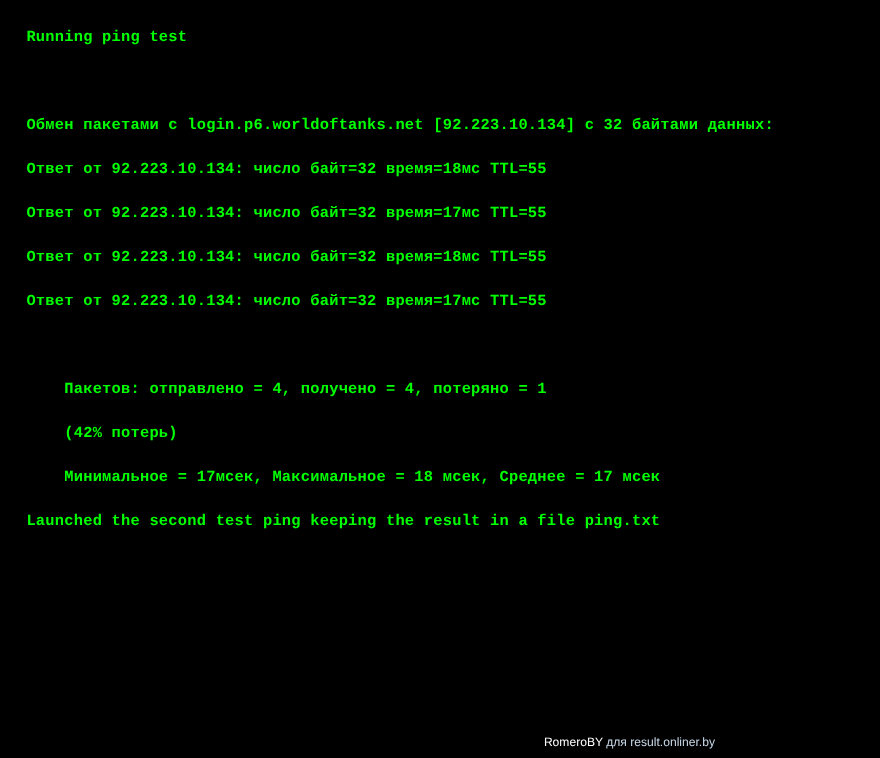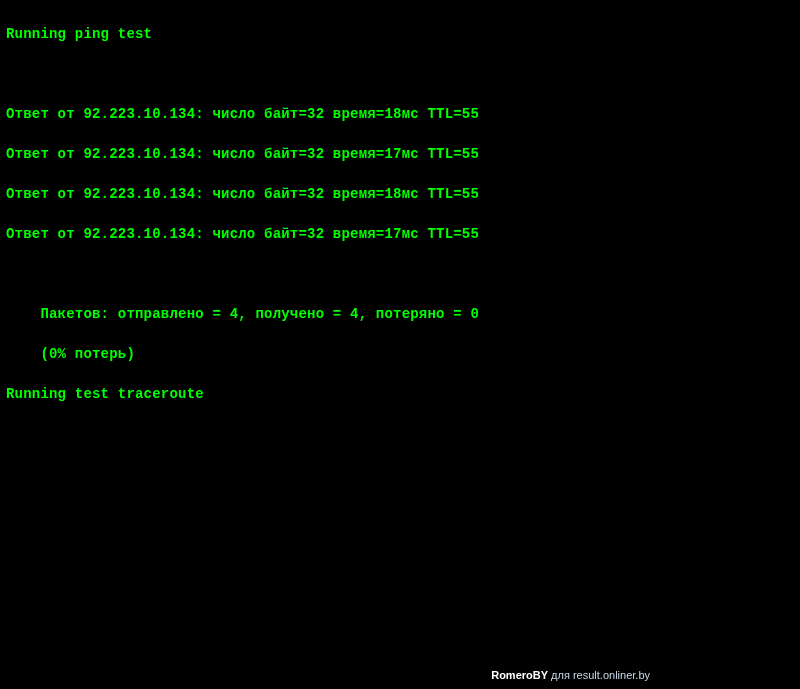--- a/index.html
+++ b/index.html
@@ -11,56 +11,58 @@
     overflow: hidden;
   }
   .terminal {
     width: 656px;
     height: 689px;
     background: #000;
     color: #00ff00;
     font-family: "Courier New", Consolas, monospace;
     font-size: 14px;
     line-height: 20px;
-    padding: 4px 6px;
+    padding: 4px 24px;
     box-sizing: border-box;
     white-space: pre;
     position: relative;
     font-weight: bold;
     letter-spacing: 0.2px;
     border-radius: 24px;
   }
   .line { white-space: pre; }
   .watermark {
     position: absolute;
     right: 6px;
     bottom: 4px;
     color: #c8d8e8;
     font-family: Tahoma, Verdana, sans-serif;
     font-size: 11px;
     text-shadow: 1px 1px 1px #000;
     letter-spacing: 0;
     font-weight: normal;
   }
-  .watermark b { color: #ffffff; font-weight: bold; }
+  .watermark b { color: #ffffff; font-weight: normal; }
 </style>
 </head>
 <body>
 
 <div class="terminal">
 <div class="line">Running ping test</div>
 <div class="line"> </div>
+<div class="line">Обмен пакетами с login.p6.worldoftanks.net [92.223.10.134] с 32 байтами данных:</div>
 <div class="line">Ответ от 92.223.10.134: число байт=32 время=18мс TTL=55</div>
 <div class="line">Ответ от 92.223.10.134: число байт=32 время=17мс TTL=55</div>
 <div class="line">Ответ от 92.223.10.134: число байт=32 время=18мс TTL=55</div>
 <div class="line">Ответ от 92.223.10.134: число байт=32 время=17мс TTL=55</div>
 <div class="line"> </div>
-<div class="line">    Пакетов: отправлено = 4, получено = 4, потеряно = 0</div>
-<div class="line">    (0% потерь)</div>
-<div class="line">Running test traceroute</div>
+<div class="line">    Пакетов: отправлено = 4, получено = 4, потеряно = 1</div>
+<div class="line">    (42% потерь)</div>
+<div class="line">    Минимальное = 17мсек, Максимальное = 18 мсек, Среднее = 17 мсек</div>
+<div class="line">Launched the second test ping keeping the result in a file ping.txt</div>
 <div class="line"> </div>
 
 
 
 
 
 
 
 <div class="watermark"><b>RomeroBY</b><span> для </span><span>result.onliner.by</span></div>
 </div>

